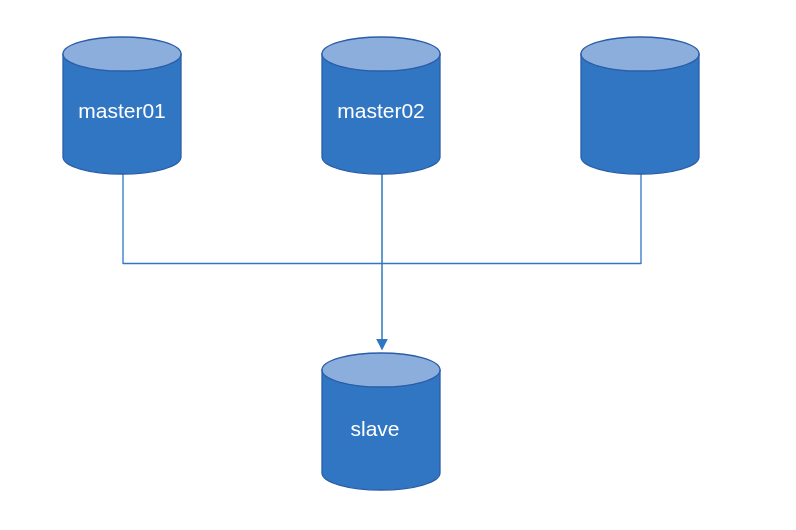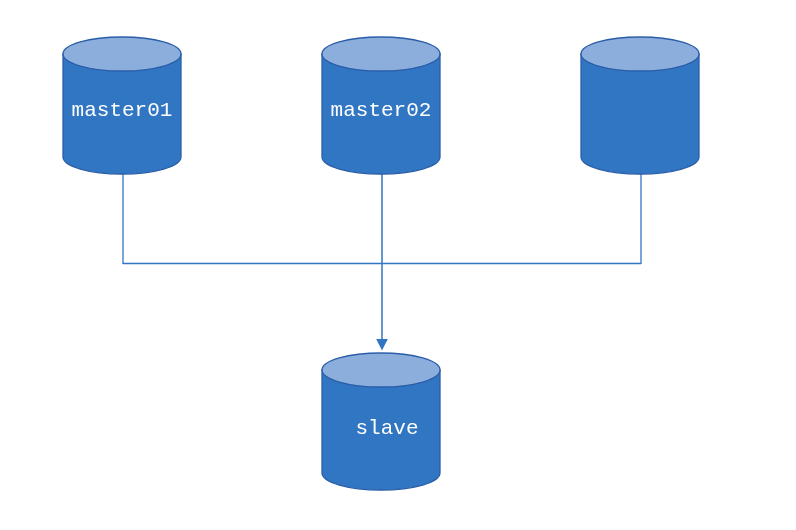--- a/index.html
+++ b/index.html
@@ -1,42 +1,42 @@
 <!DOCTYPE html>
 <html><head>
 <meta charset="utf-8">
 <style>
   html, body { margin: 0; padding: 0; background: #ffffff; }
   .canvas {
     position: relative;
     width: 796px;
     height: 530px;
     background: #ffffff;
-    font-family: Liberation Mono, monospace;
+    font-family: Liberation Sans, sans-serif;
     overflow: hidden;
   }
   .diagram-svg {
     position: absolute;
     left: 0;
     top: 0;
   }
   .node-label {
     position: absolute;
     width: 118px;
     color: #ffffff;
     font-size: 21px;
     line-height: 24px;
     text-align: center;
     white-space: nowrap;
     user-select: none;
   }
   .label-master01 { left: 63px;  top: 99px; }
   .label-master02 { left: 322px; top: 99px; }
   .label-master03 { left: 581px; top: 99px; }
-  .label-slave    { left: 328px; top: 417px; }
+  .label-slave    { left: 316px; top: 417px; }
   .annotation {
     position: absolute;
     left: 456px;
     top: 436px;
     color: #1a1a1a;
     font-size: 21px;
     line-height: 30px;
     white-space: nowrap;
   }
 </style>

